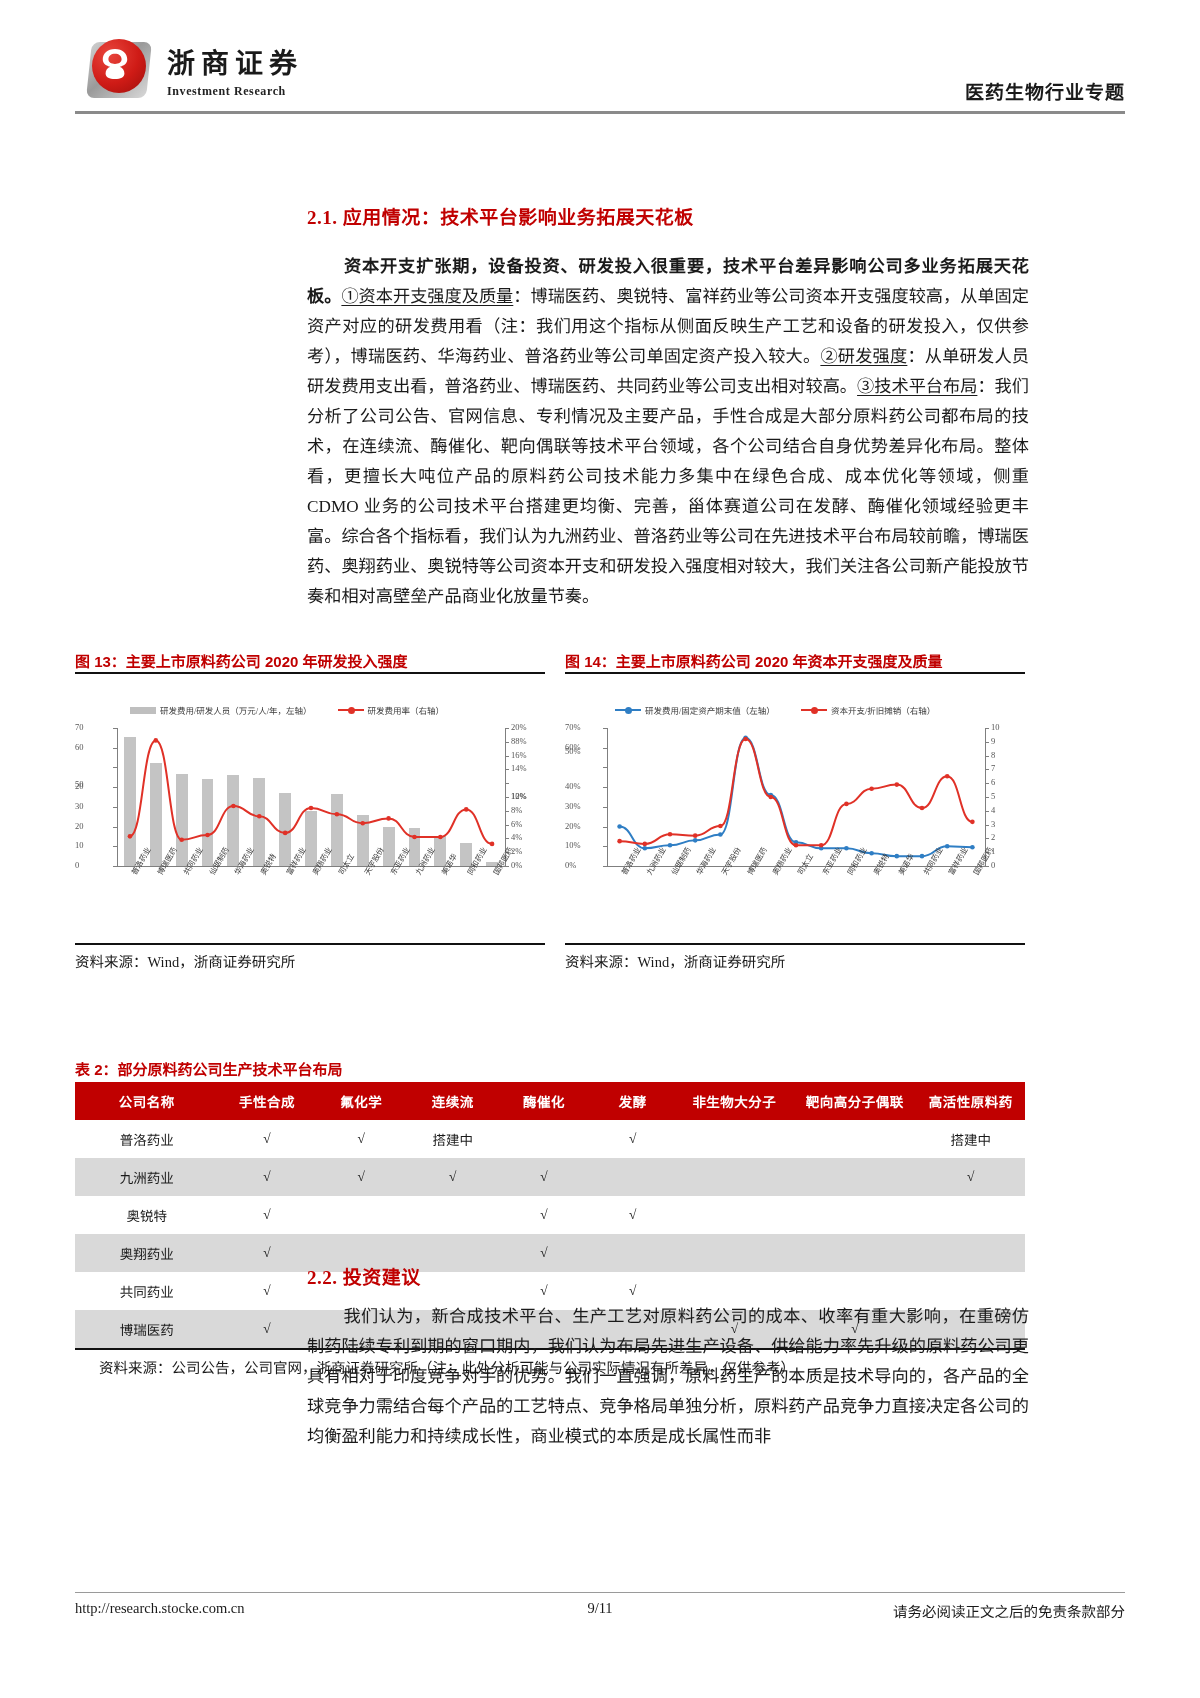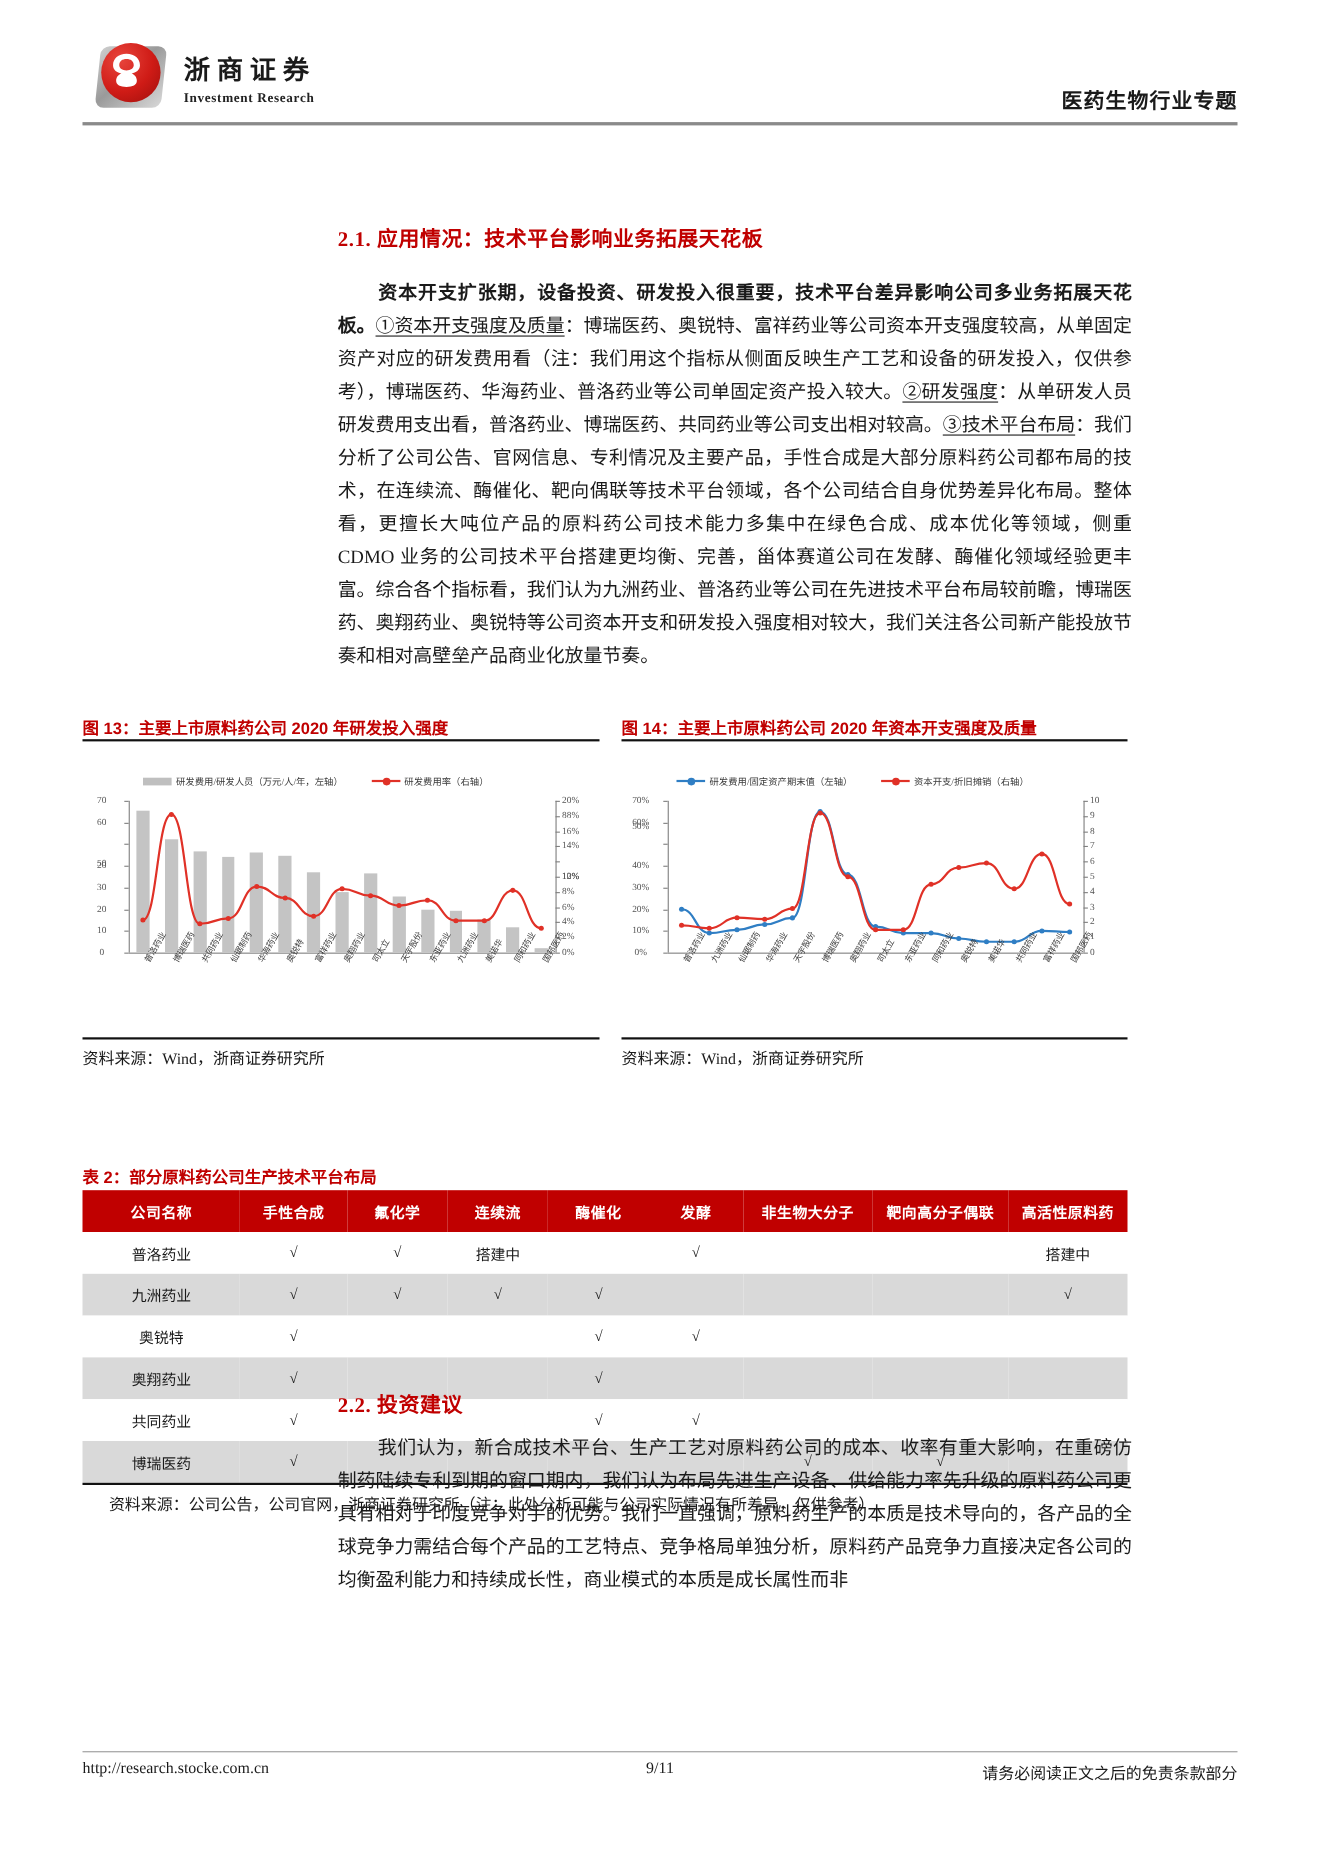--- a/index.html
+++ b/index.html
@@ -25,21 +25,21 @@
   }
   .logo-badge .disc {
     position:absolute; left:5px; top:1px; width:54px; height:54px; border-radius:50%;
     background:radial-gradient(circle at 32% 28%, #e8453c 0%, #cf1b16 55%, #9d0f0c 100%);
   }
   .logo-badge .glyph {
     position:absolute; left:16px; top:10px; width:32px; height:34px;
     color:#fff; font-size:30px; line-height:34px; font-weight:bold; text-align:center;
     font-family:"Liberation Serif",serif;
   }
-  .logo-cn { font-size:24px; font-weight:bold; letter-spacing:6px; color:#1a1a1a;
+  .logo-cn { font-size:28px; font-weight:bold; letter-spacing:6px; color:#1a1a1a;
              font-family:"Liberation Serif","DejaVu Serif",serif; }
   .logo-en { font-size:12px; font-weight:bold; letter-spacing:0.6px; color:#222; margin-top:3px; }
   .hdr-title {
     position:absolute; right:0; bottom:16px; font-size:19px; font-weight:bold; color:#1a1a1a;
     letter-spacing:1px;
   }
   .hdr-rule { position:absolute; left:0; right:0; bottom:6px; height:3px; background:#8a8a8a; }
 
   
   .h1 {
@@ -82,21 +82,21 @@
   .lg-bar { width:26px; height:7px; background:#bfbfbf; display:inline-block; }
   .lg-line { width:26px; height:2px; background:#e03127; display:inline-block; position:relative; }
   .lg-line::after { content:""; position:absolute; left:10px; top:-2.5px; width:7px; height:7px;
                     border-radius:50%; background:#e03127; }
   .lg-line.blue { background:#2f7ec4; }
   .lg-line.blue::after { background:#2f7ec4; }
 
   .plot { position:absolute; }
   .axis-line { position:absolute; background:#7f7f7f; }
   .tick-lbl { position:absolute; font-size:8.5px; color:#555; font-family:"Liberation Serif",serif;
-              text-align:center; white-space:nowrap; }
+              text-align:left; white-space:nowrap; }
   .tick-lbl.r { text-align:left; }
   .tick-mark { position:absolute; width:4px; height:1px; background:#7f7f7f; }
   .bar { position:absolute; background:#c4c4c4; }
   .xlbl {
     position:absolute; font-size:7.6px; color:#3a3a3a; white-space:nowrap;
     transform-origin:left top; transform:rotate(-60deg);
     font-family:"Liberation Serif",serif;
   }
   .src { position:absolute; font-size:14.5px; color:#1a1a1a;
          font-family:"Liberation Serif","DejaVu Serif",serif; }

